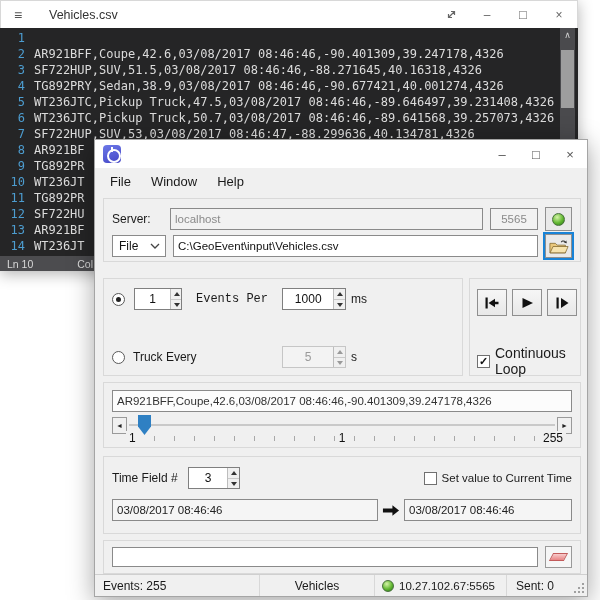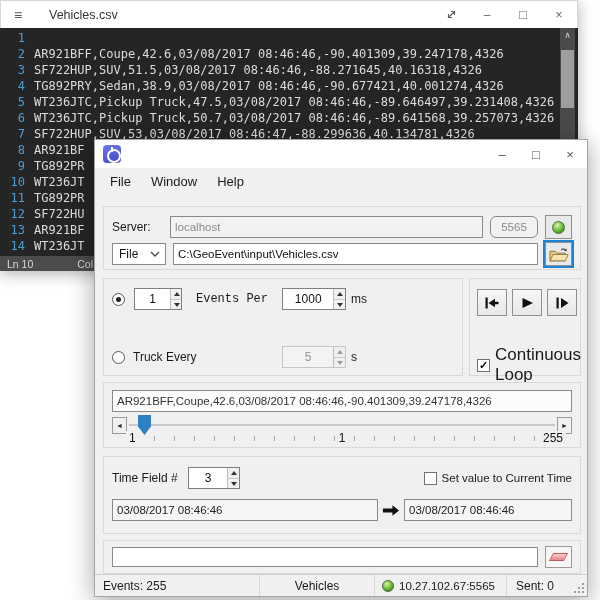--- a/index.html
+++ b/index.html
@@ -48,41 +48,41 @@
                    background:#fff; }
   .s-title { font-size:13px; color:#3c3c3c; margin-left:9px; }
   .s-controls { margin-left:auto; display:flex; height:100%; }
   .s-btn { width:34px; height:100%; display:flex; align-items:center; justify-content:center;
            color:#555; font-size:13px; }
 
   .s-menubar { height:26px; display:flex; align-items:center; padding-left:5px; }
   .menu-item { font-size:13px; color:#1a1a1a; padding:3px 10px; }
 
   .group { position:absolute; border:1px solid #d9d9d9; background:#f0f0f0; }
-  .g-server { left:8px; top:58px;  width:478px; height:64px;margin-top:8px; }
+  .g-server { left:8px; top:58px;  width:478px; height:64px; }
   .g-rate   { left:8px; top:138px; width:360px; height:98px; }
   .g-play   { left:374px; top:138px; width:112px; height:98px; }
   .g-event  { left:8px; top:242px; width:478px; height:66px; }
   .g-time   { left:8px; top:316px; width:478px; height:78px; }
   .g-prog   { left:8px; top:400px; width:478px; height:34px; }
 
   .frow { display:flex; align-items:center; }
   .lbl { font-size:12px; color:#1a1a1a; }
 
   .tb { height:22px; border:1px solid #8a8a8a; background:#fff; font-size:11.5px;
         font-family:"Liberation Sans", sans-serif; color:#111; padding:0 4px; }
   .tb.dim { background:#f2f2f2; color:#8a8a8a; }
   .tb.center { text-align:center; }
 
   .g-server .frow { position:absolute; left:8px; right:8px; }
   .row-server { top:8px; }
   .row-file { top:35px; }
   .svr-lbl { width:58px; }
   .host { flex:1; }
-  .port { width:48px; margin-left:7px;border-radius:6px; }
+  .port { width:48px; margin-left:7px; }
   .iconbtn { width:27px; height:24px; margin-left:7px; border:1px solid #8f8f8f; background:#e9e9e9;
              display:flex; align-items:center; justify-content:center; flex:0 0 auto; }
   .iconbtn.focus { outline:2px solid #1883d7; outline-offset:0; }
   .sphere { width:13px; height:13px; border-radius:50%; border:1px solid #47703a;
             background:radial-gradient(circle at 38% 30%, #d5f3a8, #63b832 55%, #2d791d 95%); }
 
   .combo { width:54px; height:22px; border:1px solid #8a8a8a; background:#fff; display:flex;
            align-items:center; font-size:12px; color:#111; padding-left:6px; }
   .combo svg { margin-left:auto; margin-right:5px; }
   .path { flex:1; margin-left:7px; }
@@ -115,21 +115,21 @@
   .unit { margin-left:5px; }
   .ev-lbl { margin-left:14px;font-family:Liberation Mono, monospace; }
 
   .playrow { position:absolute; top:10px; left:7px; display:flex; gap:5px; }
   .pbtn { width:30px; height:27px; border:1px solid #8f8f8f;
           background:linear-gradient(#f6f6f6,#e8e8e8); display:flex; align-items:center;
           justify-content:center; }
   .looprow { position:absolute; top:66px; left:7px; display:flex; align-items:center; }
   .cb { width:13px; height:13px; border:1px solid #707070; background:#fff; font-size:11px;
         line-height:11px; color:#111; text-align:center; flex:0 0 auto; font-weight:bold; }
-  .cb + .lbl { margin-left:5px; font-size:17px; }
+  .cb + .lbl { margin-left:5px; font-size:14px; }
 
   .g-event .tb.event { position:absolute; left:8px; right:8px; top:7px; color:#333; background:#fcfcfc; }
   .sliderrow { position:absolute; left:8px; right:8px; top:33px; height:18px; display:flex; align-items:center; }
   .sl-btn { width:15px; height:17px; border:1px solid #9a9a9a; background:#f0f0f0; font-size:7px;
             color:#222; display:flex; align-items:center; justify-content:center; flex:0 0 auto; }
   .trackwrap { flex:1; position:relative; height:100%; margin:0 2px; }
   .track { position:absolute; left:0; right:0; top:8px; height:2px; background:#c9c9c9; }
   .thumb { position:absolute; left:9px; top:-1px; width:13px; height:20px; background:#2f80c3;
            clip-path:polygon(0 0,100% 0,100% 58%,50% 100%,0 58%); }
   .ticks { position:absolute; left:30px; right:34px; top:53px; height:5px;

